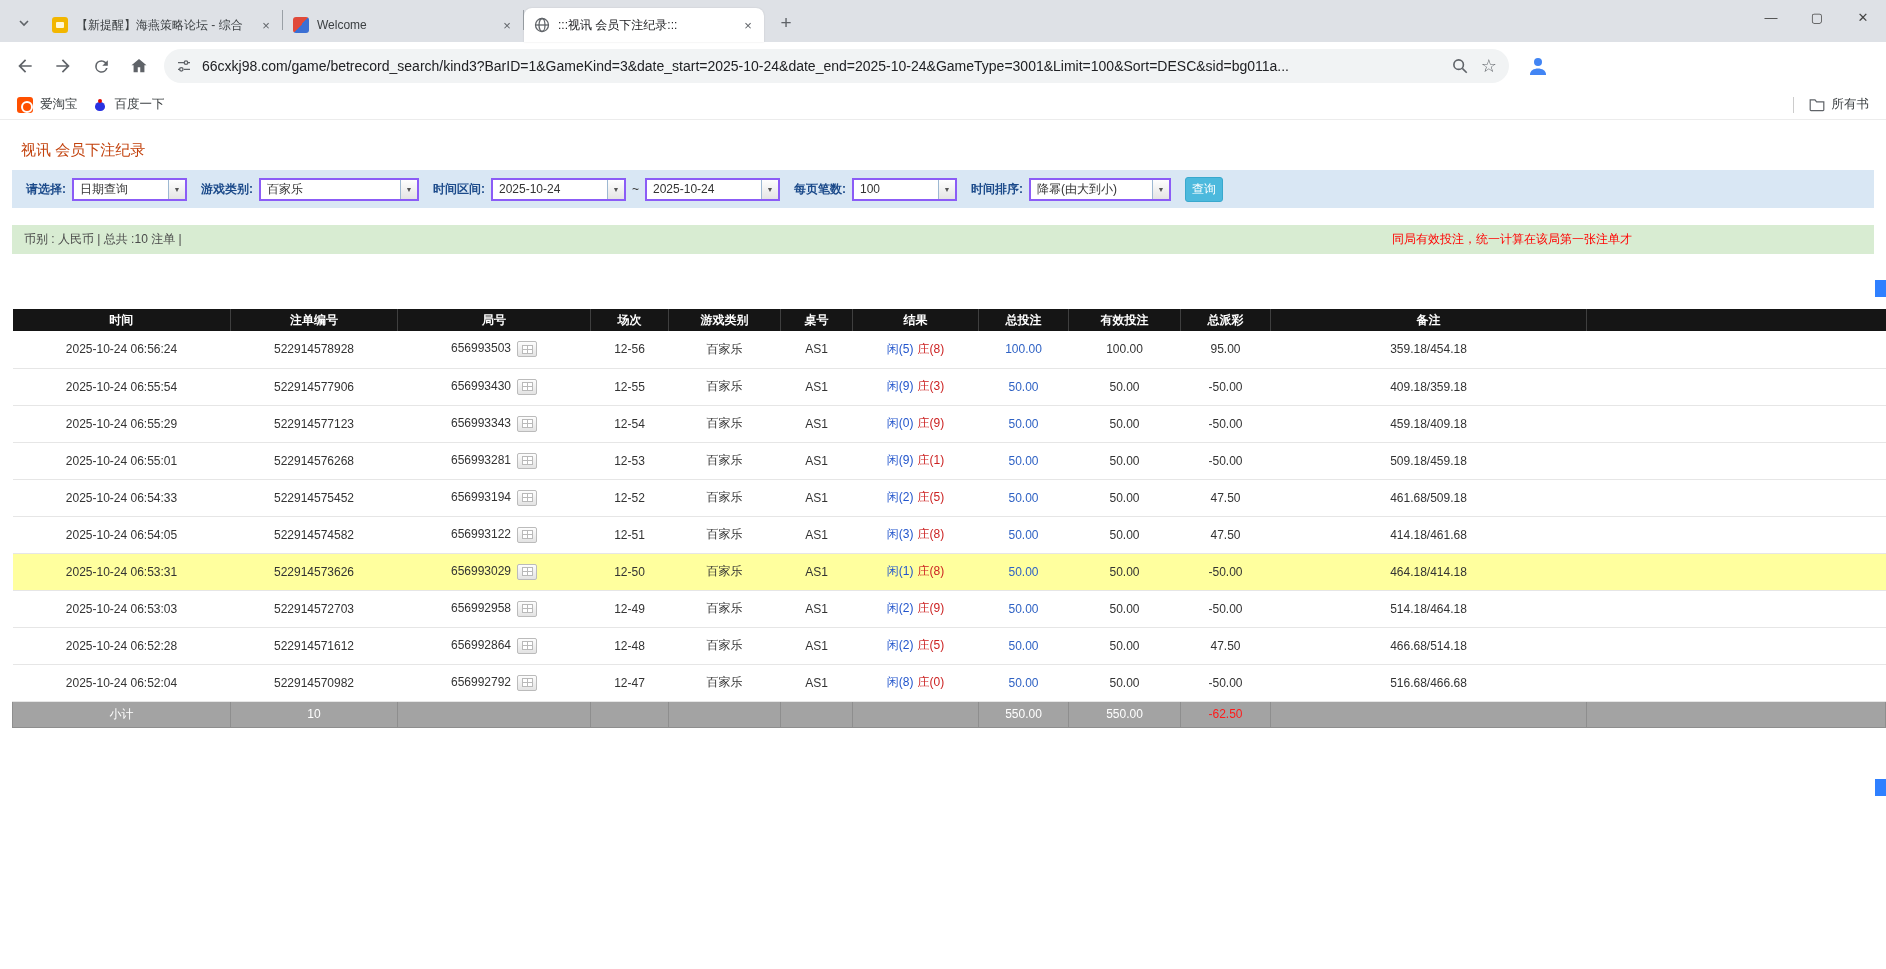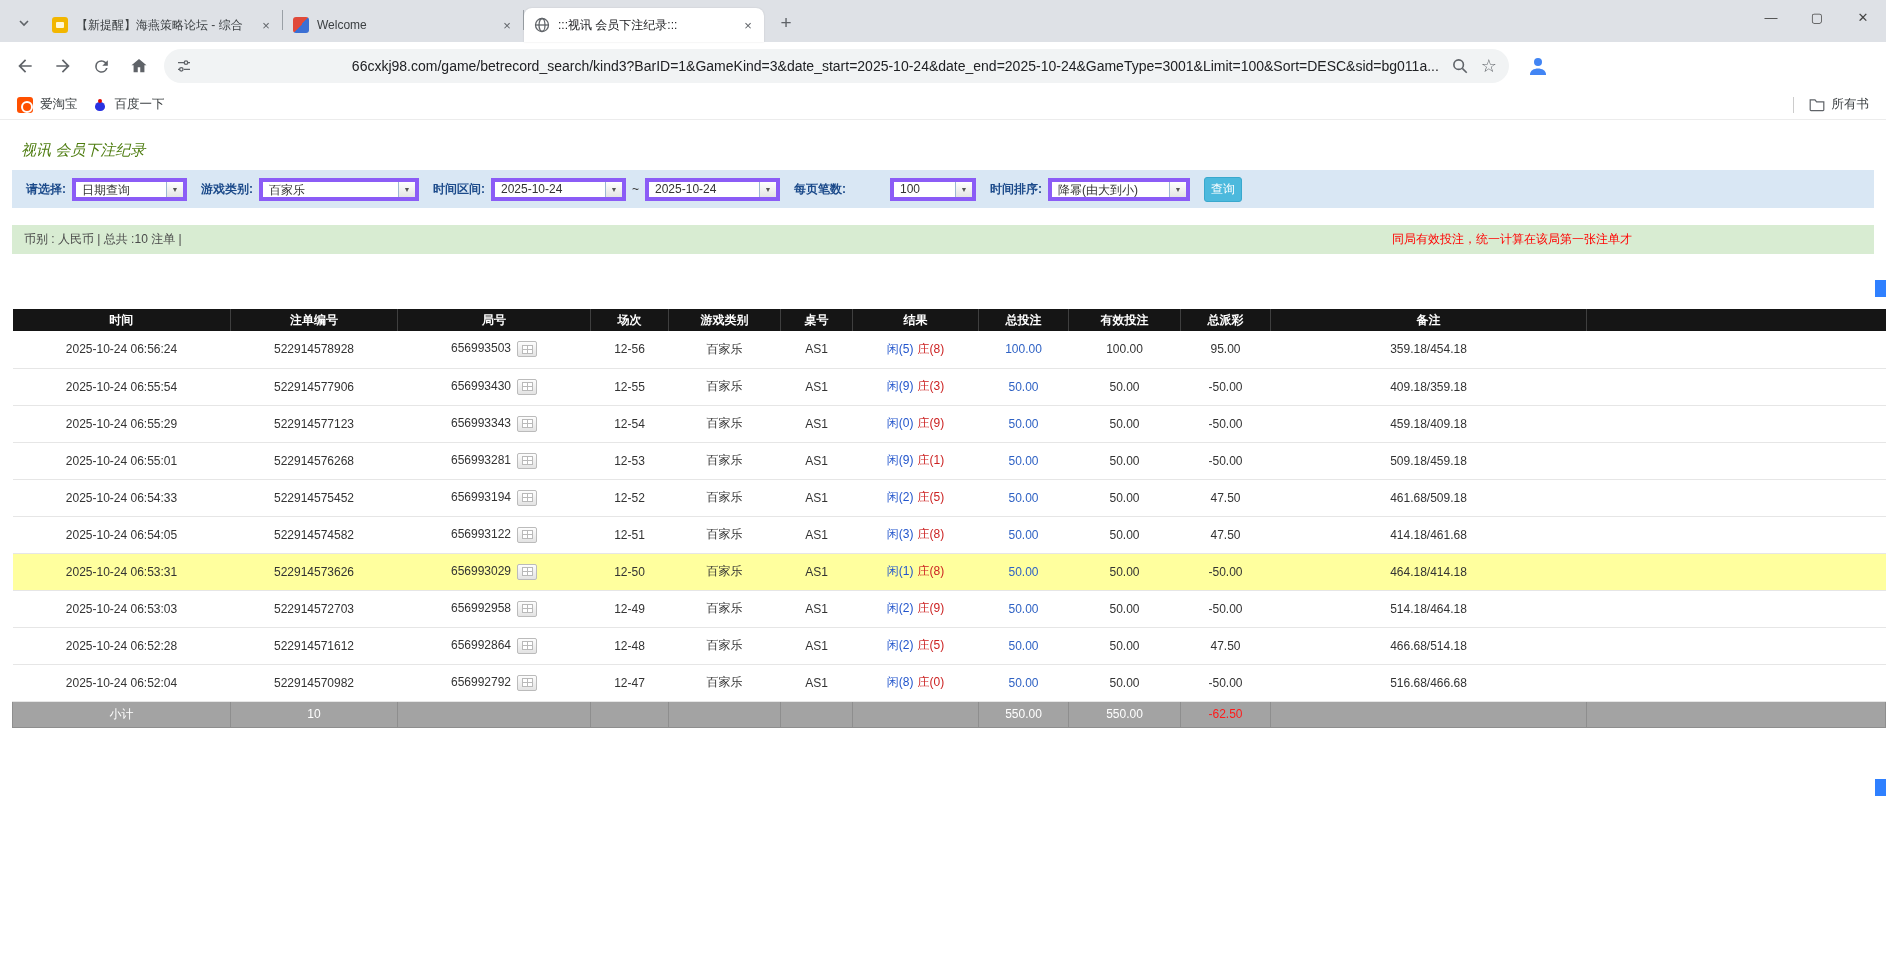--- a/index.html
+++ b/index.html
@@ -20,48 +20,48 @@
   .fav-welcome { background:linear-gradient(135deg,#e04a3a 50%,#3b6fd4 50%); border-radius:3px; }
   .tab .title { flex:1; white-space:nowrap; overflow:hidden; }
   .tab-close { width:16px; height:16px; border-radius:50%; display:flex; align-items:center; justify-content:center; font-size:13px; color:#5f6368; margin-left:6px; flex:none; }
   .tab-divider { width:1px; height:20px; background:#9aa0a6; margin:0 0 12px 0; flex:none; }
   .newtab { width:28px; height:28px; border-radius:50%; margin:0 0 5px 8px; display:flex; align-items:center; justify-content:center; font-size:19px; color:#5f6368; cursor:pointer; }
   .win-controls { position:absolute; right:0; top:0; height:34px; display:flex; }
   .win-controls div { width:46px; height:34px; display:flex; align-items:center; justify-content:center; font-size:13px; color:#444; cursor:pointer; }
 
   .navbar { height:48px; background:#fff; display:flex; align-items:center; padding:0 6px; }
   .nav-ic { width:34px; height:34px; border-radius:50%; display:flex; align-items:center; justify-content:center; margin:0 2px; cursor:pointer; flex:none; }
-  .addressbar { width:1345px; height:34px; background:#f1f3f4; border-radius:17px; margin:12px 6px; display:flex; align-items:center; padding:0 12px; flex:none;text-align:right; }
+  .addressbar { width:1345px; height:34px; background:#f1f3f4; border-radius:17px; margin:12px 6px; display:flex; align-items:center; padding:0 12px; flex:none; }
   .site-ic { display:flex; align-items:center; margin-right:10px; cursor:pointer; }
   .url { font-size:14px; color:#202124; white-space:nowrap; overflow:hidden; flex:1; }
   .addr-ic { display:flex; align-items:center; margin-left:12px; cursor:pointer; color:#5f6368; font-size:18px; }
   .profile { width:34px; height:34px; border-radius:50%; display:flex; align-items:center; justify-content:center; margin-left:6px; cursor:pointer; }
 
   .bookmarksbar { height:30px; background:#fff; display:flex; align-items:center; padding:0 10px; border-bottom:1px solid #ececec; }
   .bm { display:flex; align-items:center; padding:3px 7px; border-radius:13px; font-size:12.5px; color:#3c4043; cursor:pointer; white-space:nowrap; }
   .bm-ic { width:16px; height:16px; margin-right:7px; flex:none; }
   .ic-taobao { background:#ff5000; border-radius:3px; position:relative; }
   .ic-taobao::after { content:""; position:absolute; left:4px; top:4px; width:8px; height:8px; border:2px solid #fff; border-radius:50%; }
   .ic-baidu { background:#fff; border-radius:3px; position:relative; }
   .ic-baidu::before { content:""; position:absolute; left:3px; top:5px; width:10px; height:9px; background:#2932e1; border-radius:50% 50% 45% 45%; }
   .ic-baidu::after { content:""; position:absolute; left:6px; top:2px; width:4px; height:4px; background:#e10600; border-radius:50%; }
   .bm-spacer { flex:1; }
   .bm-divider { width:1px; height:16px; background:#ccc; margin:0 8px; }
 
   
   .page { position:relative; height:849px; background:#fff; overflow:hidden; }
-  .page-title { padding:21px 7px 0 21px; font-size:15px; color:#4d7c0f; height:36px;font-style:italic; }
+  .page-title { padding:21px 7px 0 21px; font-size:15px; color:#c2410c; height:36px; }
 
   .filterbar { margin:14px 12px 0 12px; height:38px; background:#d9e7f4; display:flex; align-items:center; padding:0 14px; font-size:12px; }
   .fgroup { display:flex; align-items:center; margin-right:14px; }
   .flabel { color:#1b4a8a; font-weight:bold; margin-right:6px; white-space:nowrap; }
-  .combo { background:#fff; border:4px solid #8b5cf6; height:23px; display:flex; align-items:flex-start; font-size:12px; color:#333; cursor:pointer; }
+  .combo { background:#fff; border:2px solid #8b5cf6; height:23px; display:flex; align-items:center; font-size:12px; color:#333; cursor:pointer; }
   .combo .val { padding:0 6px; flex:1; white-space:nowrap; overflow:hidden; }
   .combo .dd { width:17px; height:100%; border-left:1px solid #9db8d2; background:linear-gradient(#fefefe,#e4e4e4); display:flex; align-items:center; justify-content:center; font-size:7px; color:#555; flex:none; }
-  .w115{width:115px;} .w160{width:160px;} .w135{width:135px;} .w85{width:86px;margin-left:38px;} .w142{width:142px;}
+  .w115{width:115px;} .w160{width:160px;} .w135{width:135px;} .w85{width:105px;} .w142{width:142px;}
   .tilde { margin:0 6px; color:#333; }
   .search-btn { width:38px; height:25px; background:#4cb9dd; border:1px solid #39a8cd; border-radius:3px; color:#fff; font-size:12px; cursor:pointer; font-family:inherit; }
 
   .infobar { margin:17px 12px 0 12px; height:29px; background:#d8ecd2; display:flex; align-items:center; padding:0 12px; font-size:12px; color:#4a4a4a; }
   .info-right { color:#f00; margin-left:auto; margin-right:230px; white-space:nowrap; }
 
   table.bets { margin:55px 0 0 12px; width:1874px; border-collapse:collapse; table-layout:fixed; font-size:12px; }
   table.bets thead th { background:#151515; color:#fff; height:22px; font-weight:bold; border-right:1px solid #3f3f3f; }
   table.bets thead th:last-child { border-right:none; }
   table.bets tbody td { height:37px; text-align:center; border-bottom:1px solid #e6e6e6; color:#333; background:#fff; }

